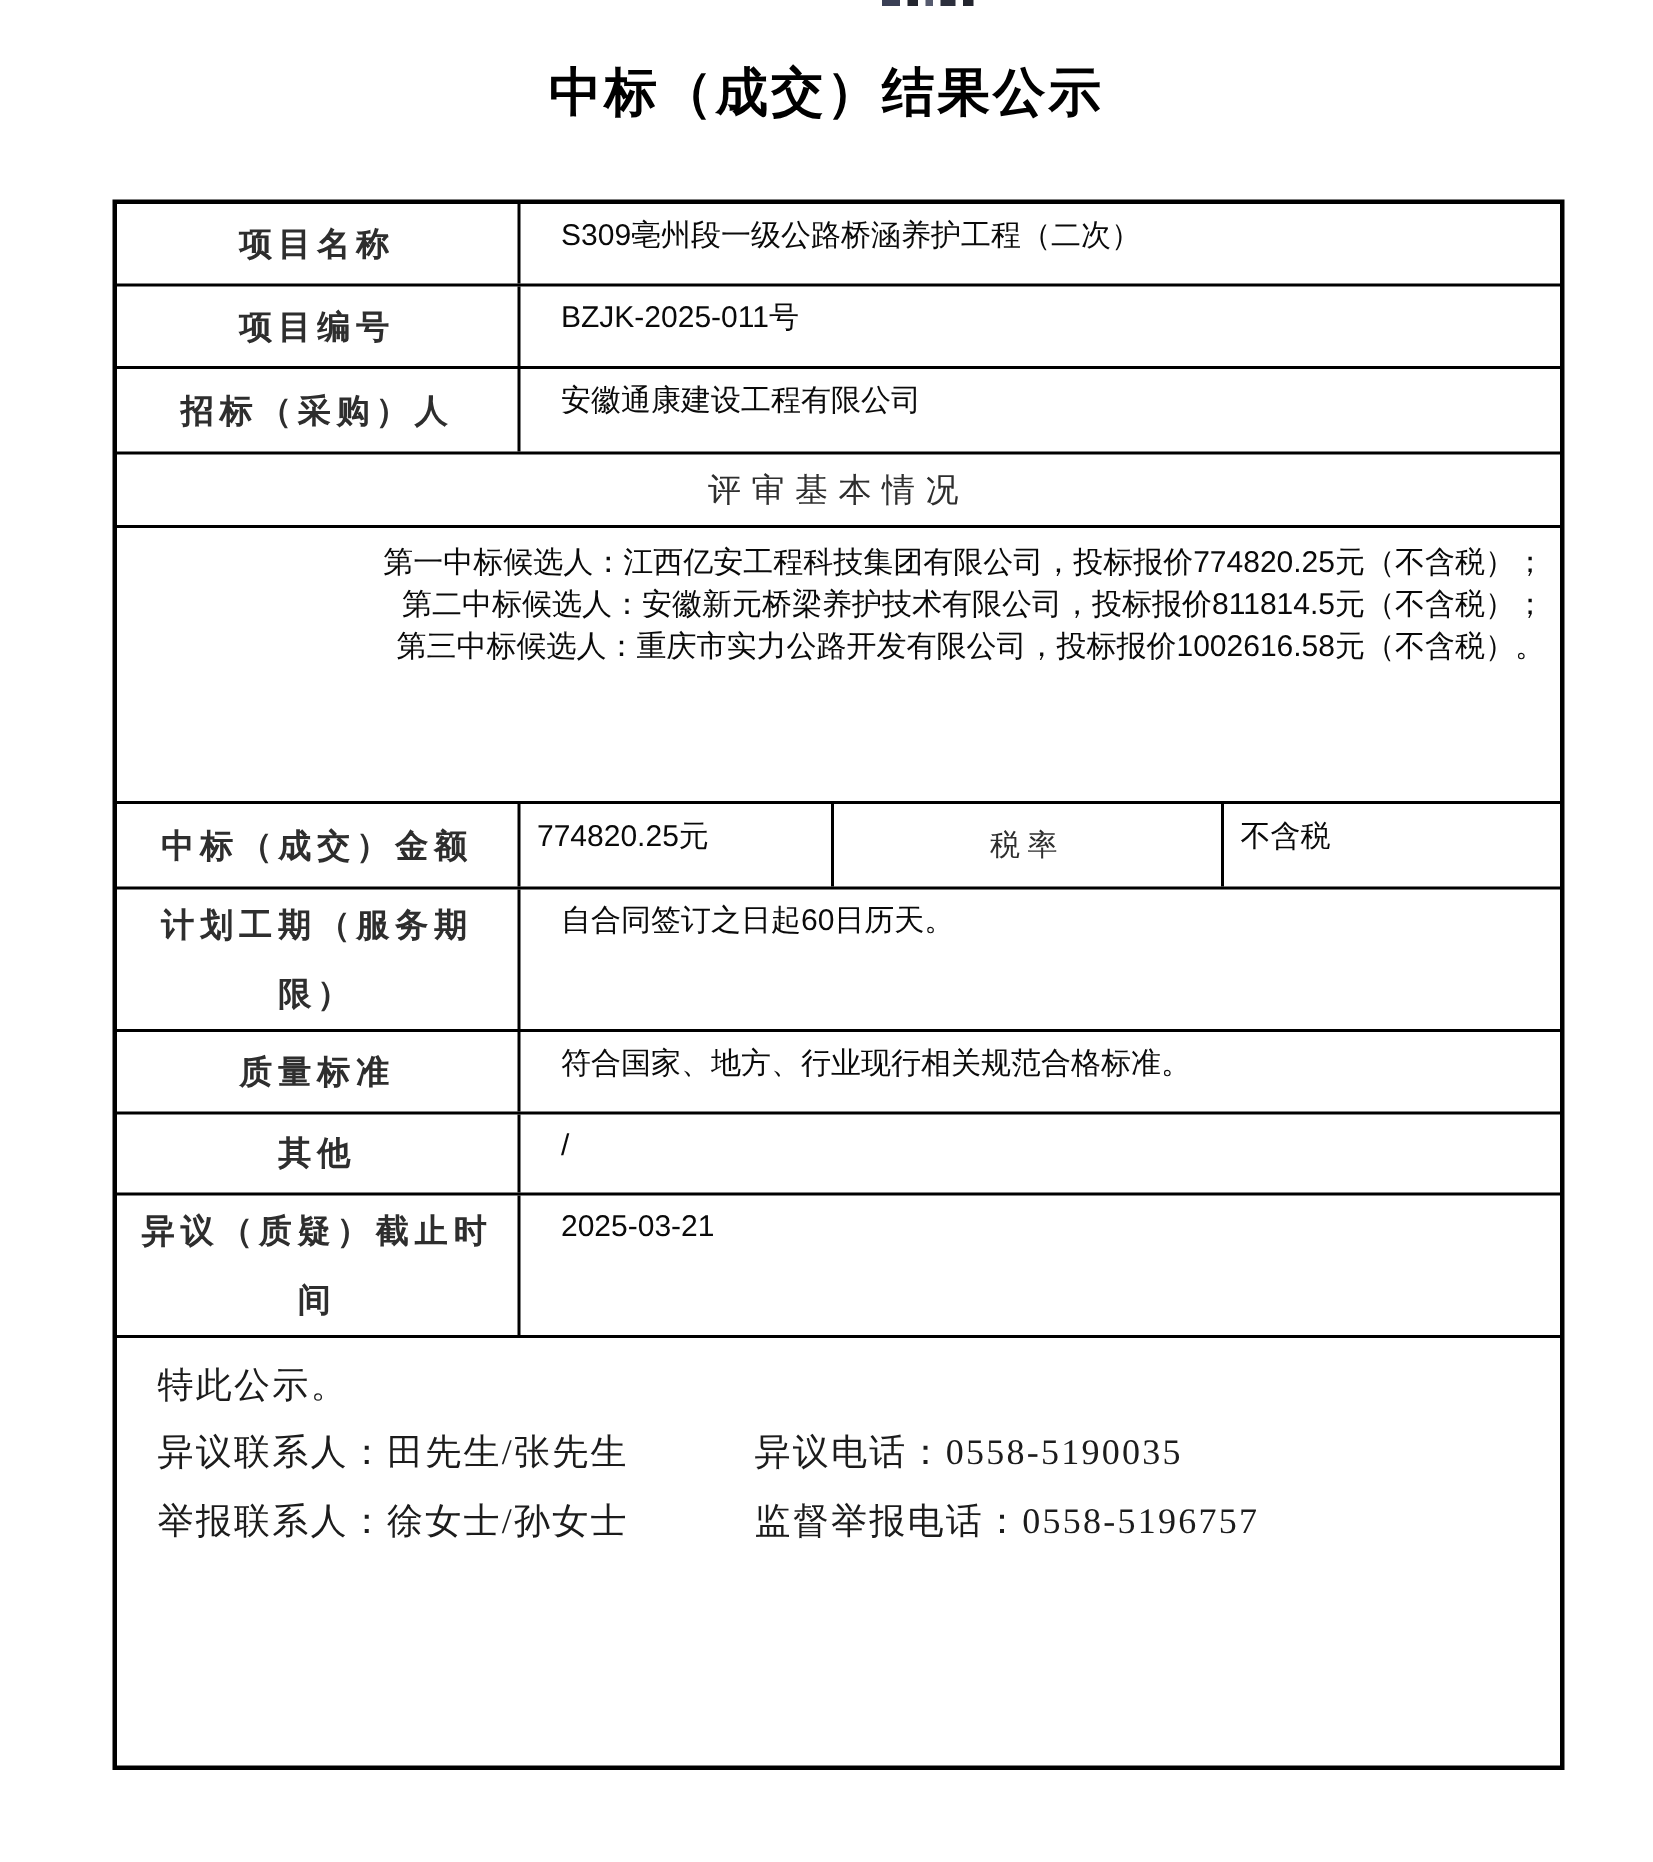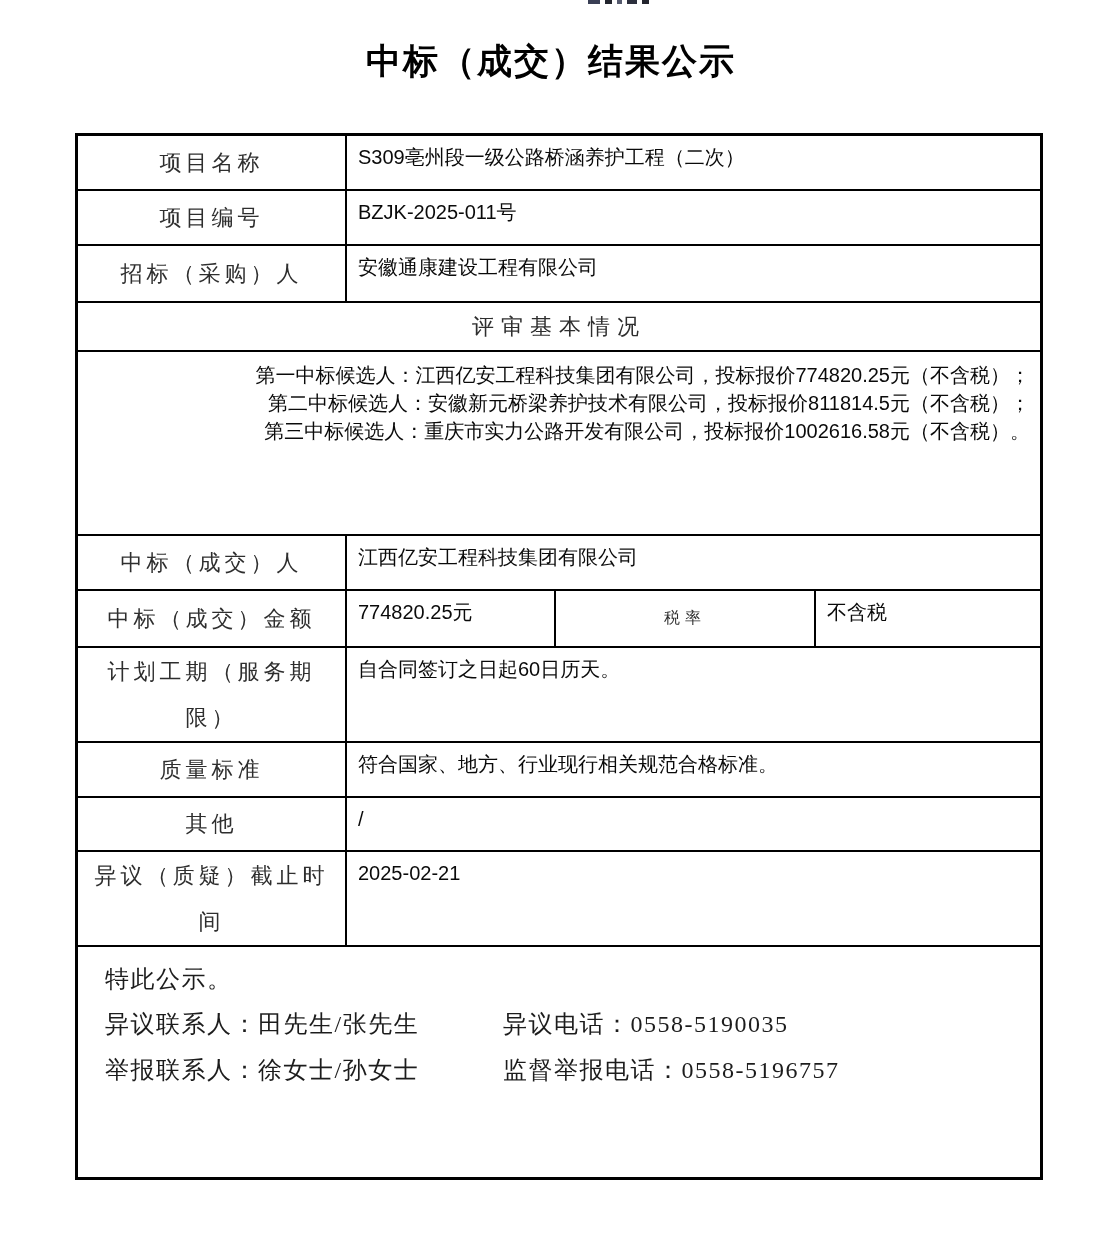--- a/index.html
+++ b/index.html
@@ -44,25 +44,25 @@
   .h55{height:55px;} .h57{height:57px;} .h53{height:53px;} .h49{height:49px;}
   .h184{height:184px;} .h95{height:95px;} .h54{height:54px;} .h177{height:177px;}
 
   .label-cell {
     width:269px; flex:0 0 269px;
     border-right:2px solid #000;
     display:flex; align-items:center; justify-content:center;
     text-align:center;
     font-family:"Liberation Serif","DejaVu Serif",serif;
     font-size:22px; letter-spacing:4px; color:#2e2e2e;
-    line-height:46px; white-space:pre-line;
+    line-height:46px; white-space:pre-line;font-weight:bold;
   }
   .value-cell {
     flex:1 1 auto;
-    padding:8px 12px 0 11px;
+    padding:8px 12px 0 27px;
     font-family:"Liberation Sans","DejaVu Sans",sans-serif;
     font-size:20px; color:#0a0a0a; line-height:26px;
   }
 
   .full-cell {
     flex:1 1 auto;
     display:flex; align-items:center; justify-content:center;
     font-family:"Liberation Serif","DejaVu Serif",serif;
     font-size:22px; letter-spacing:7px; color:#2e2e2e;
   }
@@ -79,21 +79,21 @@
     border-right:2px solid #000;
     padding:8px 8px 0 11px;
     font-family:"Liberation Sans","DejaVu Sans",sans-serif;
     font-size:20px; color:#0a0a0a;
   }
   .tax-label {
     flex:0 0 260px; width:260px;
     border-right:2px solid #000;
     display:flex; align-items:center; justify-content:center;
     font-family:Liberation Mono, monospace;
-    font-size:16px; letter-spacing:5px; color:#2e2e2e;
+    font-size:20px; letter-spacing:5px; color:#2e2e2e;
   }
   .tax-value {
     flex:1 1 auto; padding:8px 8px 0 11px;
     font-family:"Liberation Sans","DejaVu Sans",sans-serif;
     font-size:20px; color:#0a0a0a;
   }
 
   .footer-cell {
     flex:1 1 auto; padding:10px 14px 0 27px;
     font-family:"Liberation Serif","DejaVu Serif",serif;
@@ -138,24 +138,20 @@
     </div>
 
     <div class="row h184">
       <div class="candidates-cell">
         <p>第一中标候选人：江西亿安工程科技集团有限公司，投标报价774820.25元（不含税）；</p>
         <p>第二中标候选人：安徽新元桥梁养护技术有限公司，投标报价811814.5元（不含税）；</p>
         <p>第三中标候选人：重庆市实力公路开发有限公司，投标报价1002616.58元（不含税）。</p>
       </div>
     </div>
 
-    <div class="row h55">
-      <div class="label-cell">中标（成交）人</div>
-      <div class="value-cell">江西亿安工程科技集团有限公司</div>
-    </div>
 
     <div class="row h57">
       <div class="label-cell">中标（成交）金额</div>
       <div class="amt-value">774820.25元</div>
       <div class="tax-label">税率</div>
       <div class="tax-value">不含税</div>
     </div>
 
     <div class="row h95">
       <div class="label-cell">计划工期（服务期
@@ -169,21 +165,21 @@
     </div>
 
     <div class="row h54">
       <div class="label-cell">其他</div>
       <div class="value-cell">/</div>
     </div>
 
     <div class="row h95">
       <div class="label-cell">异议（质疑）截止时
 间</div>
-      <div class="value-cell">2025-02-21</div>
+      <div class="value-cell">2025-03-21</div>
     </div>
 
     <div class="row h177 last">
       <div class="footer-cell">
         <div class="footer-notice">特此公示。</div>
         <div class="footer-line">
           <span class="left">异议联系人：田先生/张先生</span>
           <span class="right">异议电话：0558-5190035</span>
         </div>
         <div class="footer-line">

